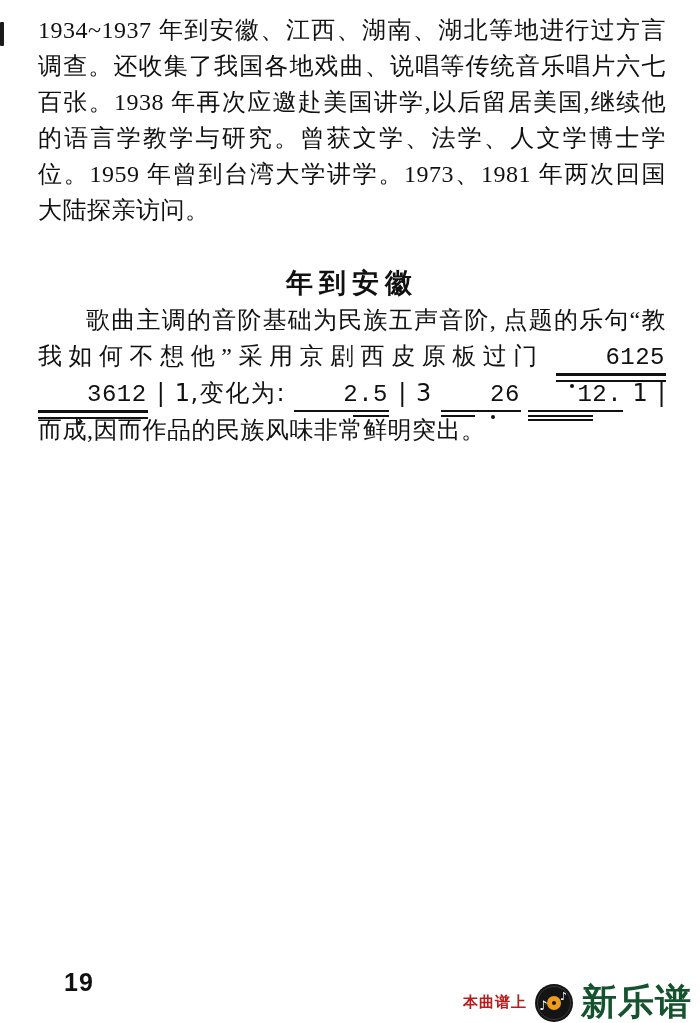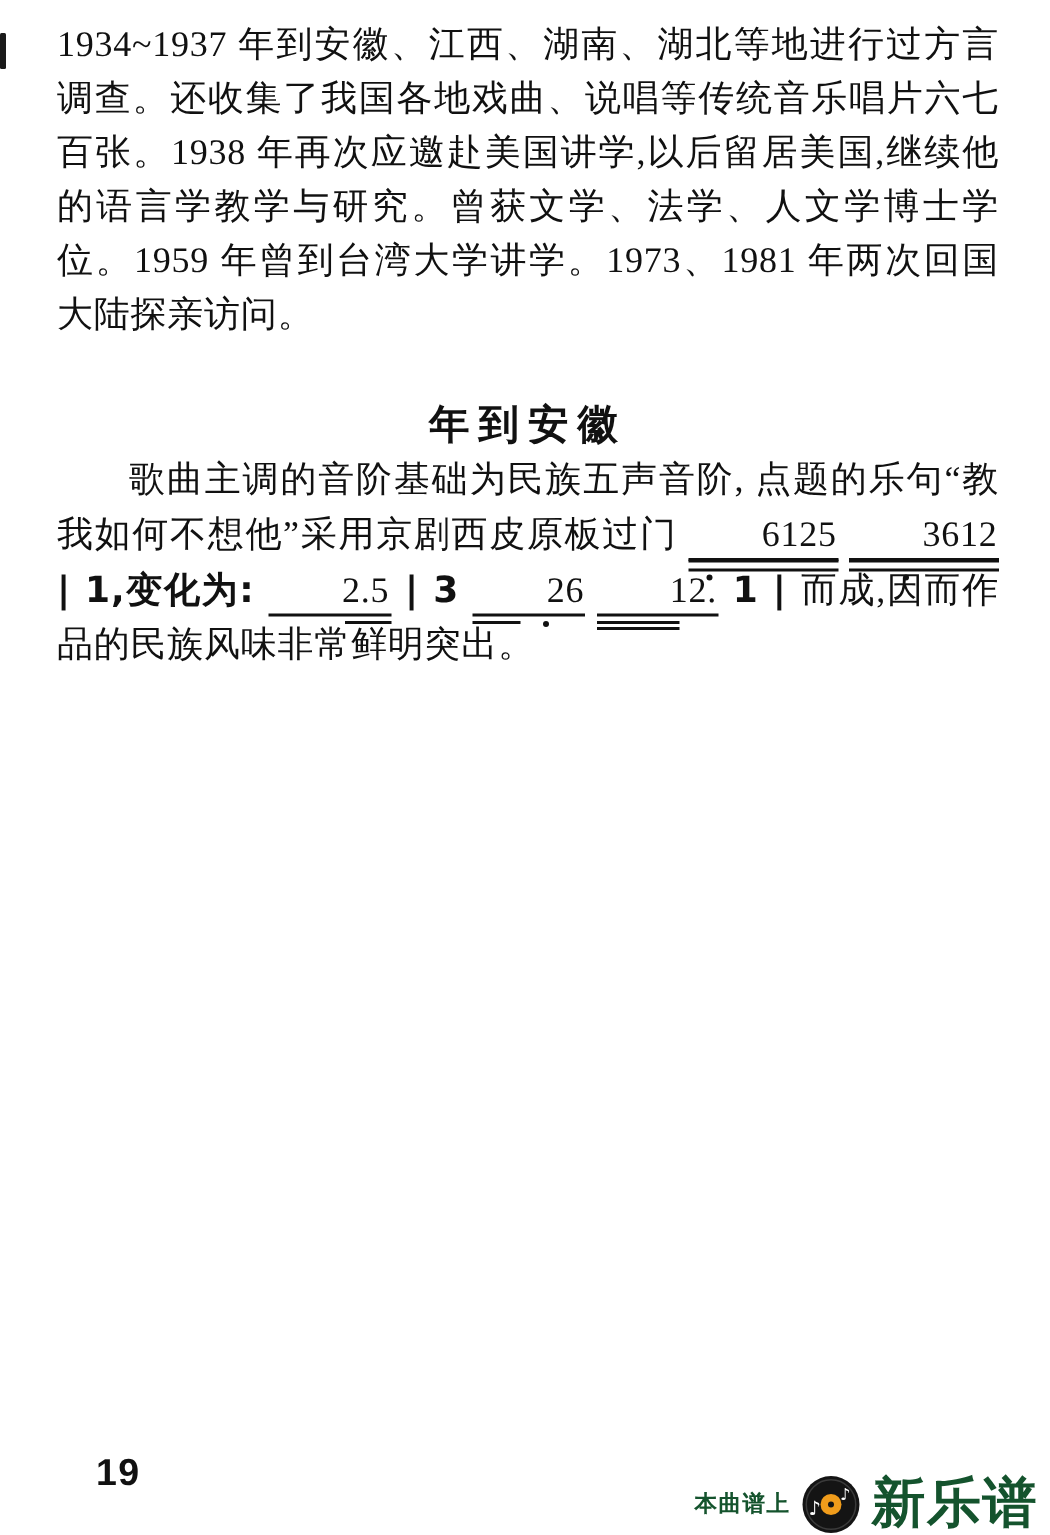--- a/index.html
+++ b/index.html
@@ -16,35 +16,35 @@
   }
   p.body{margin:0;padding:0;}
   p.indent{text-indent:2em;}
   h2.section-heading{
     margin:36px 0 0 0;padding:0;text-align:center;
     font-size:27px;font-weight:bold;letter-spacing:6px;line-height:38px;
     font-family:"Liberation Sans","DejaVu Sans",sans-serif;
   }
   p.after-heading{margin-top:42px;}
   
-  .grp{display:inline-block;position:relative;line-height:1;border-bottom:2px solid #111;padding:0 1px 3px 1px;white-space:nowrap;}
+  .grp{display:inline-block;position:relative;line-height:1;border-bottom:2px solid #111;padding:0 1px 3px 1px;white-space:nowrap;font-family:Liberation Mono, monospace;}
   .grp .dl{position:absolute;left:0;right:0;bottom:-9px;height:4px;border-top:2px solid #111;border-bottom:2px solid #111;}
   .grp .sl{position:absolute;bottom:-7px;height:0;border-top:2px solid #111;}
   .grp .dt{position:absolute;width:4px;height:4px;border-radius:50%;background:#111;}
-  .bar{font-family:"DejaVu Sans",sans-serif;font-weight:bold;}
+  .bar{font-family:"DejaVu Sans",sans-serif;}
   
   .page-number{
     position:absolute;left:64px;top:968px;font-size:25px;font-weight:bold;
     font-family:"Liberation Sans","DejaVu Sans",sans-serif;letter-spacing:1px;
   }
   .footer-brand{
     position:absolute;right:8px;top:978px;display:flex;align-items:center;gap:7px;
     font-family:"Liberation Sans","DejaVu Sans",sans-serif;
   }
-  .footer-note{font-size:15px;font-weight:bold;color:#14532d;letter-spacing:1px;}
+  .footer-note{font-size:15px;font-weight:bold;color:#b91c1c;letter-spacing:1px;}
   .brand-name{font-size:36px;font-weight:bold;color:#14532d;letter-spacing:1px;}
 </style>
 </head>
 <body>
 
 <div class="scan-artifact"></div>
 
 <div class="page-content">
 
   <p class="body">1934~1937 年到安徽、江西、湖南、湖北等地进行过方言调查。还收集了我国各地戏曲、说唱等传统音乐唱片六七百张。1938 年再次应邀赴美国讲学,以后留居美国,继续他的语言学教学与研究。曾获文学、法学、人文学博士学位。1959 年曾到台湾大学讲学。1973、1981 年两次回国大陆探亲访问。</p>

